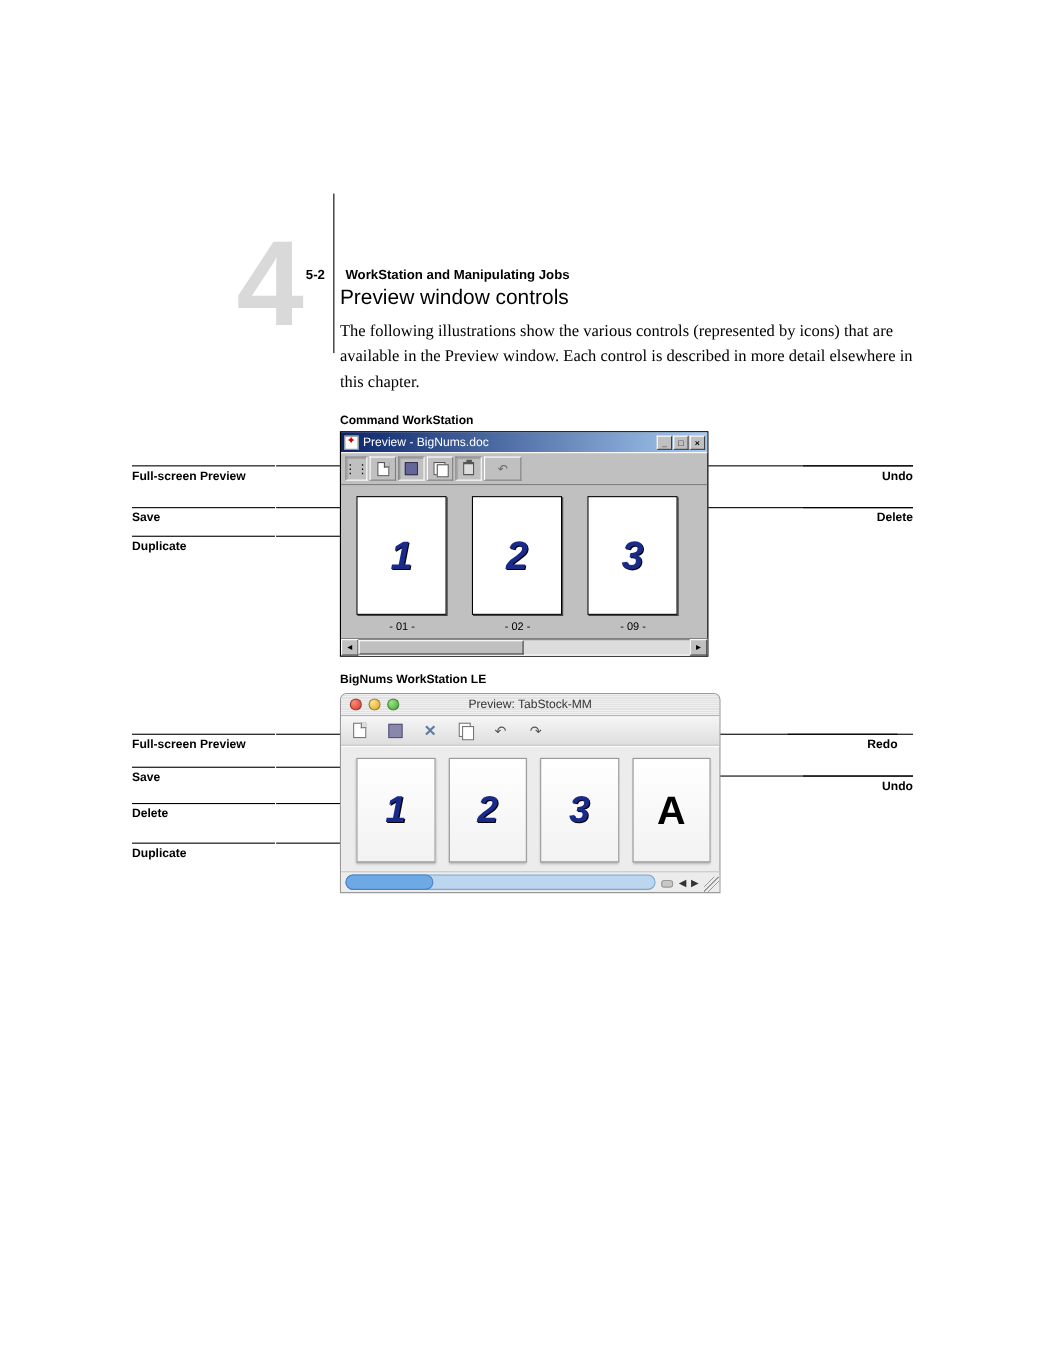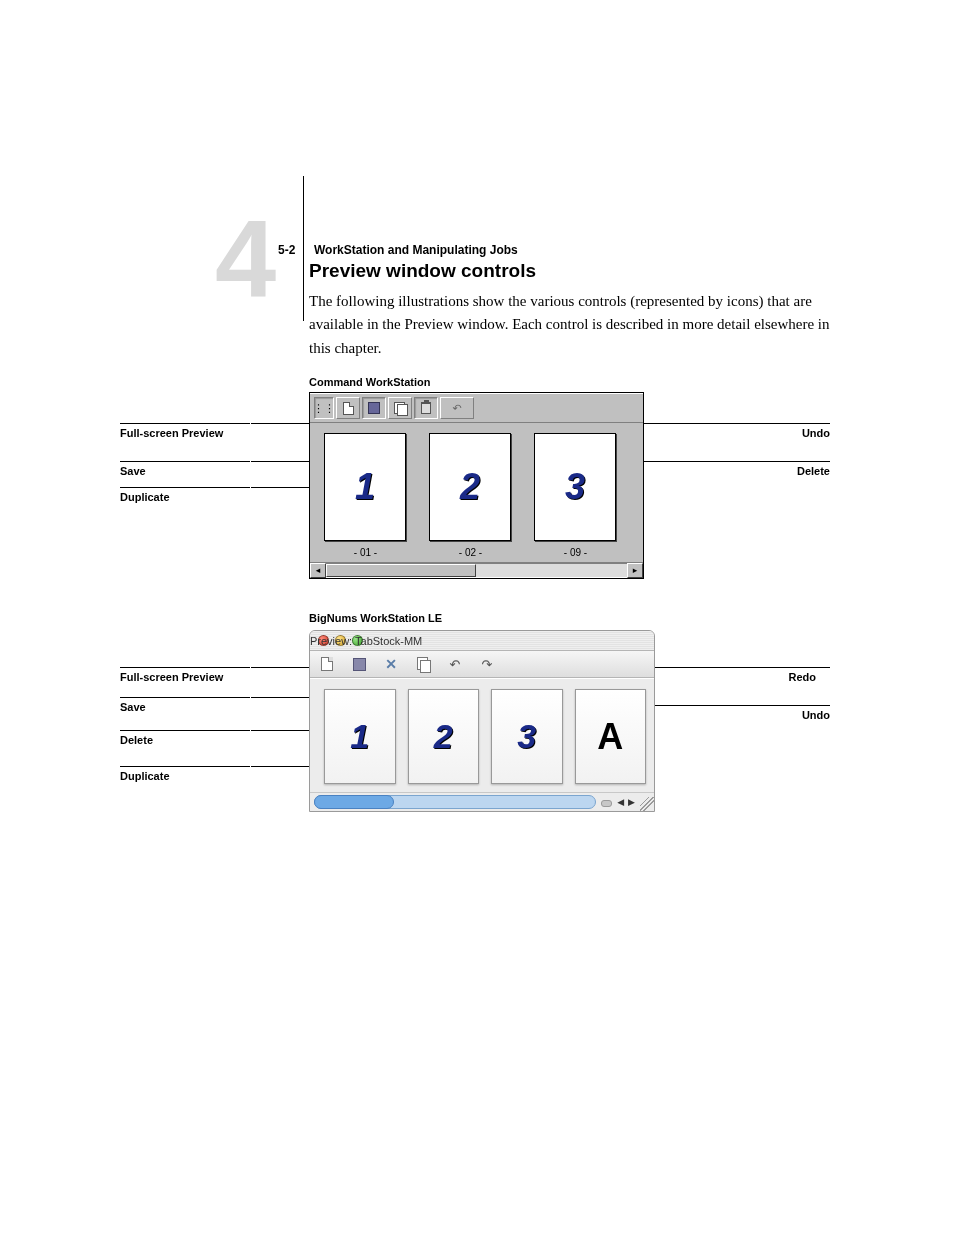--- a/index.html
+++ b/index.html
@@ -51,21 +51,21 @@
     font-family: Arial, Helvetica, sans-serif;
     font-size: 12px;
     font-weight: 700;
   }
   .section-title {
     position: absolute;
     left: 309px;
     top: 260px;
     font-family: Arial, Helvetica, sans-serif;
     font-size: 19px;
-    font-weight: 700;
+    font-weight: 400;
   }
   .body-text {
     position: absolute;
     left: 309px;
     top: 290px;
     width: 525px;
     font-size: 15px;
     line-height: 1.55;
   }
   .caption-a {
@@ -238,21 +238,21 @@
     display:flex; align-items:center;
     position: relative;
     border-bottom: 1px solid #b5b5b5;
   }
   .fig-b .traffic { display:flex; gap:6px; padding-left:8px; }
   .fig-b .dot { width:11px; height:11px; border-radius:50%; border:1px solid rgba(0,0,0,.35); }
   .fig-b .dot.red { background: radial-gradient(circle at 30% 30%, #ff8a7a, #d13a28); }
   .fig-b .dot.yel { background: radial-gradient(circle at 30% 30%, #ffe38a, #d8a628); }
   .fig-b .dot.grn { background: radial-gradient(circle at 30% 30%, #9ae58a, #3fa82c); }
   .fig-b .mac-title {
-    position:absolute; left:0; right:0; 
+    position:absolute; left:0; right:0; text-align:center;
     font-size:11px; color:#333;
   }
   .fig-b .toolbar {
     display:flex; align-items:center; gap:14px;
     padding:5px 8px;
     background: linear-gradient(#f6f6f6,#dedede);
     border-bottom: 1px solid #b5b5b5;
   }
   .fig-b .ticon { width:18px; height:16px; display:flex; align-items:center; justify-content:center; font-size:13px; color:#555; }
   .fig-b .thumbs {
@@ -347,20 +347,31 @@
 <div class="leader" style="left:251px; top:461px; width:114px;"></div>
 <div class="leader-v" style="left:365px; top:423px; height:38px;"></div>
 <div class="leader" style="left:251px; top:487px; width:166px;"></div>
 <div class="leader-v" style="left:417px; top:423px; height:64px;"></div>
 
 <div class="leader" style="left:470px; top:423px; width:360px;"></div>
 <div class="leader" style="left:444px; top:461px; width:386px;"></div>
 <div class="leader-v" style="left:444px; top:423px; height:38px;"></div>
 
 <div class="fig-a">
+  <div class="titlebar">
+    <div class="title-left">
+      <span class="app-icon"></span>
+      <span>Preview - BigNums.doc</span>
+    </div>
+    <div class="winbtns">
+      <div class="winbtn">_</div>
+      <div class="winbtn">□</div>
+      <div class="winbtn">×</div>
+    </div>
+  </div>
   <div class="toolbar">
     <div class="tbtn grip inset">⋮⋮</div>
     <div class="tbtn">
         <span class="i-page"></span>
       </div>
     <div class="tbtn inset">
         <span class="i-disk"></span>
       </div>
     <div class="tbtn">
         <span class="i-dup"></span>

